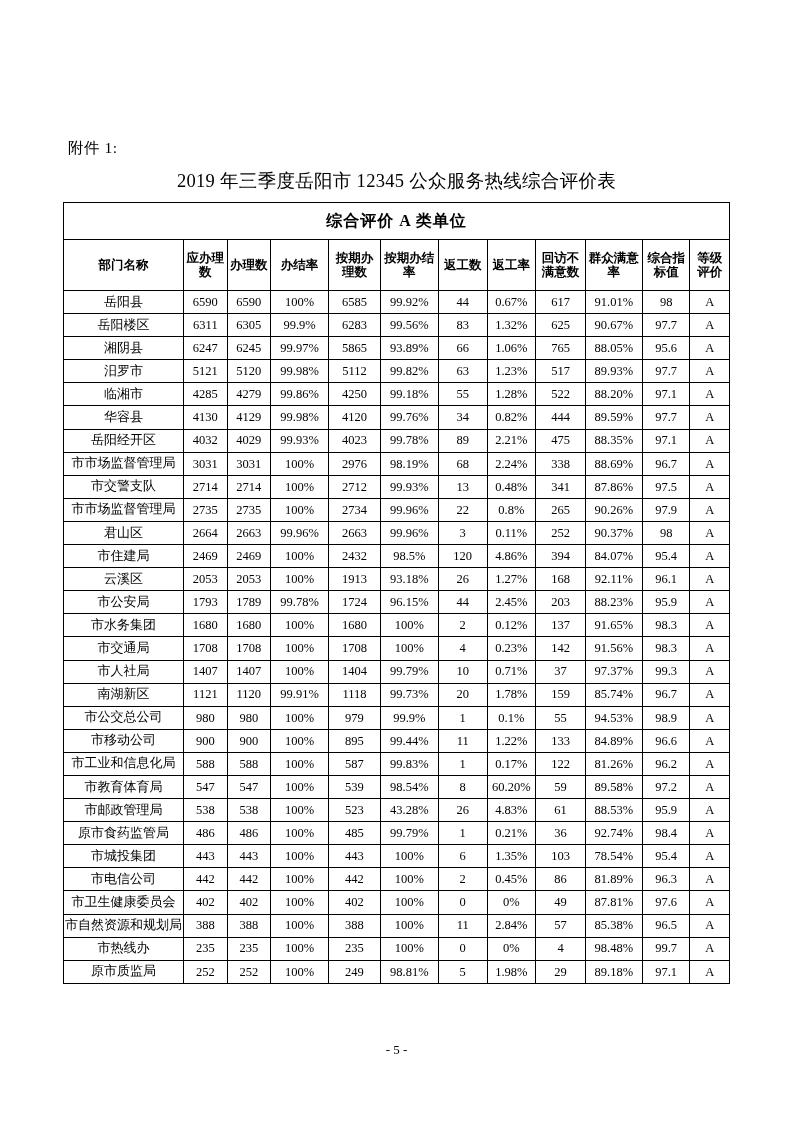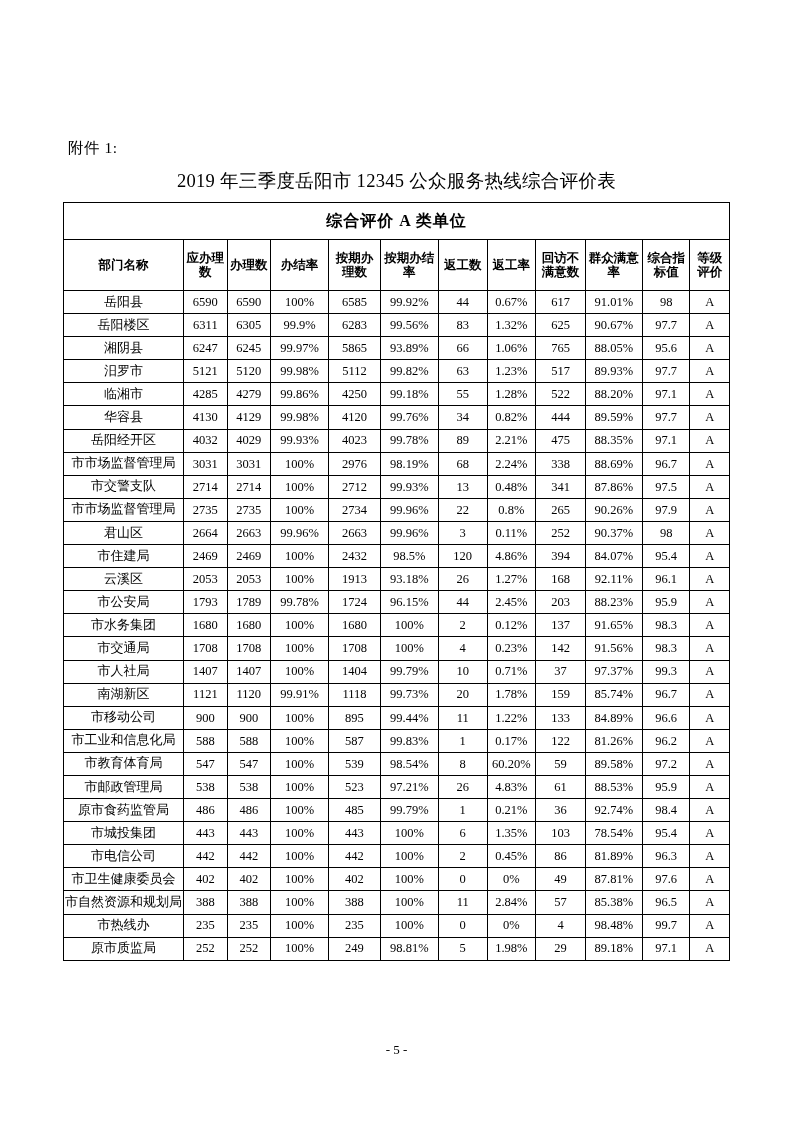--- a/index.html
+++ b/index.html
@@ -379,20 +379,34 @@
             <td>1118</td>
             <td>99.73%</td>
             <td>20</td>
             <td>1.78%</td>
             <td>159</td>
             <td>85.74%</td>
             <td>96.7</td>
             <td>A</td>
           </tr>
           <tr class="data-row">
+            <td class="dept">市公交总公司</td>
+            <td>980</td>
+            <td>980</td>
+            <td>100%</td>
+            <td>979</td>
+            <td>99.9%</td>
+            <td>1</td>
+            <td>0.1%</td>
+            <td>55</td>
+            <td>94.53%</td>
+            <td>98.9</td>
+            <td>A</td>
+          </tr>
+          <tr class="data-row">
             <td class="dept">市移动公司</td>
             <td>900</td>
             <td>900</td>
             <td>100%</td>
             <td>895</td>
             <td>99.44%</td>
             <td>11</td>
             <td>1.22%</td>
             <td>133</td>
             <td>84.89%</td>
@@ -426,21 +440,21 @@
             <td>89.58%</td>
             <td>97.2</td>
             <td>A</td>
           </tr>
           <tr class="data-row">
             <td class="dept">市邮政管理局</td>
             <td>538</td>
             <td>538</td>
             <td>100%</td>
             <td>523</td>
-            <td>97.21%</td>
+            <td>43.28%</td>
             <td>26</td>
             <td>4.83%</td>
             <td>61</td>
             <td>88.53%</td>
             <td>95.9</td>
             <td>A</td>
           </tr>
           <tr class="data-row">
             <td class="dept">原市食药监管局</td>
             <td>486</td>

